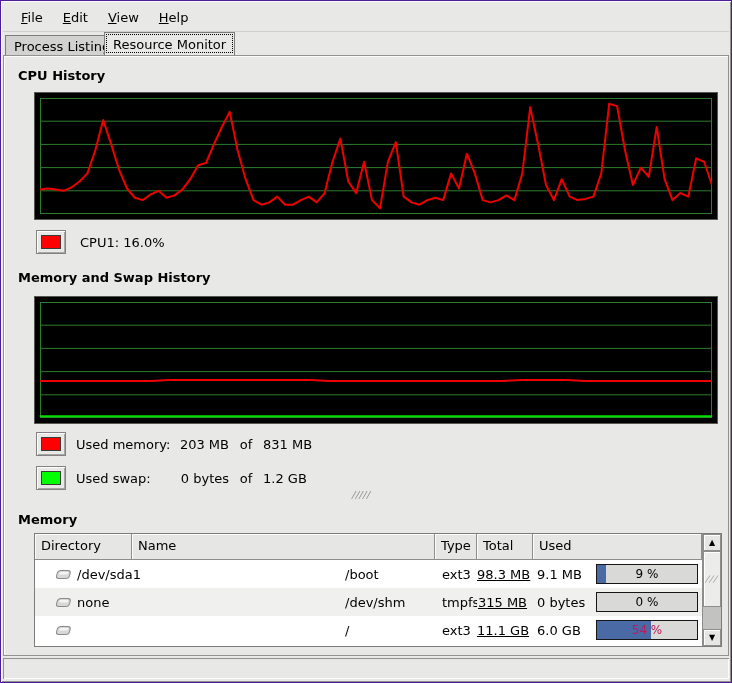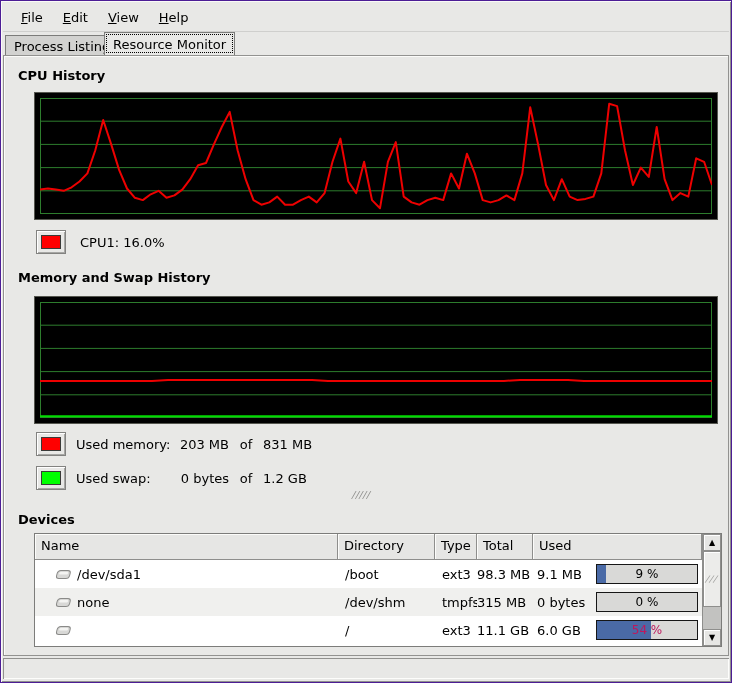--- a/index.html
+++ b/index.html
@@ -60,21 +60,21 @@
   .dev-header{display:flex;height:26px;flex:none;background:#e6e6e4;}
   .hcell{box-sizing:border-box;border-right:1px solid #8e8e8c;border-bottom:1px solid #8e8e8c;
     box-shadow:inset 1px 1px 0 #fcfcfa;padding:4px 6px;white-space:nowrap;overflow:hidden;}
   .c-name{width:303px;}  .c-dir{width:97px;}  .c-type{width:42px;}
   .c-total{width:56px;}  .c-used{flex:1;}
   .dev-row{display:flex;height:28px;align-items:center;background:#fff;flex:none;}
   .dev-row.alt{background:#f0f0ee;}
   .cell{box-sizing:border-box;white-space:nowrap;overflow:hidden;}
   .cell.c-name{padding-left:20px;display:flex;align-items:center;gap:6px;}
   .cell.c-dir,.cell.c-type{padding-left:7px;}
-  .cell.c-total{text-align:left;padding-right:5px;}
+  .cell.c-total{text-align:center;padding-right:5px;text-decoration:underline;}
   .cell.c-used{display:flex;align-items:center;padding-left:4px;}
   .disk-icon{flex:none;}
   .pbar{position:relative;margin-left:auto;margin-right:4px;width:102px;height:20px;
     background:#d9d9d7;border:1px solid #161616;box-sizing:border-box;}
   .bar-fill{position:absolute;left:0;top:0;bottom:0;background:#4a6aa6;}
   .bar-label{position:absolute;inset:0;text-align:center;line-height:18px;font-size:12px;}
   .bar-label.light{color:#be185d;}
 
   
   .vscroll{width:19px;border-left:1px solid #8e8e8c;background:#c6c6c4;
@@ -163,27 +163,27 @@
         <span></span>
         <span>Used swap:</span>
         <span class="val">0 bytes</span>
         <span class="of">of</span>
         <span>1.2 GB</span>
       </div>
     </div>
 
     <div class="grip">⁄⁄⁄⁄⁄</div>
 
-    <div class="section-title" style="top:456px;">Devices</div>
+    <div class="section-title" style="top:456px;">Memory</div>
 
     <div class="devtable">
       <div class="dev-main">
         <div class="dev-header">
+          <div class="hcell c-dir">Directory</div>
           <div class="hcell c-name">Name</div>
-          <div class="hcell c-dir">Directory</div>
           <div class="hcell c-type">Type</div>
           <div class="hcell c-total">Total</div>
           <div class="hcell c-used">Used</div>
         </div>
 
         <div class="dev-row">
           <div class="cell c-name">
             <svg class="disk-icon" width="16" height="13" viewBox="0 0 16 13">
               <g transform="skewX(-14) translate(3,0)">
                 <rect x="0.5" y="2.5" width="13" height="8" rx="3" fill="#d8d8d6" stroke="#8a8a88"></rect>

